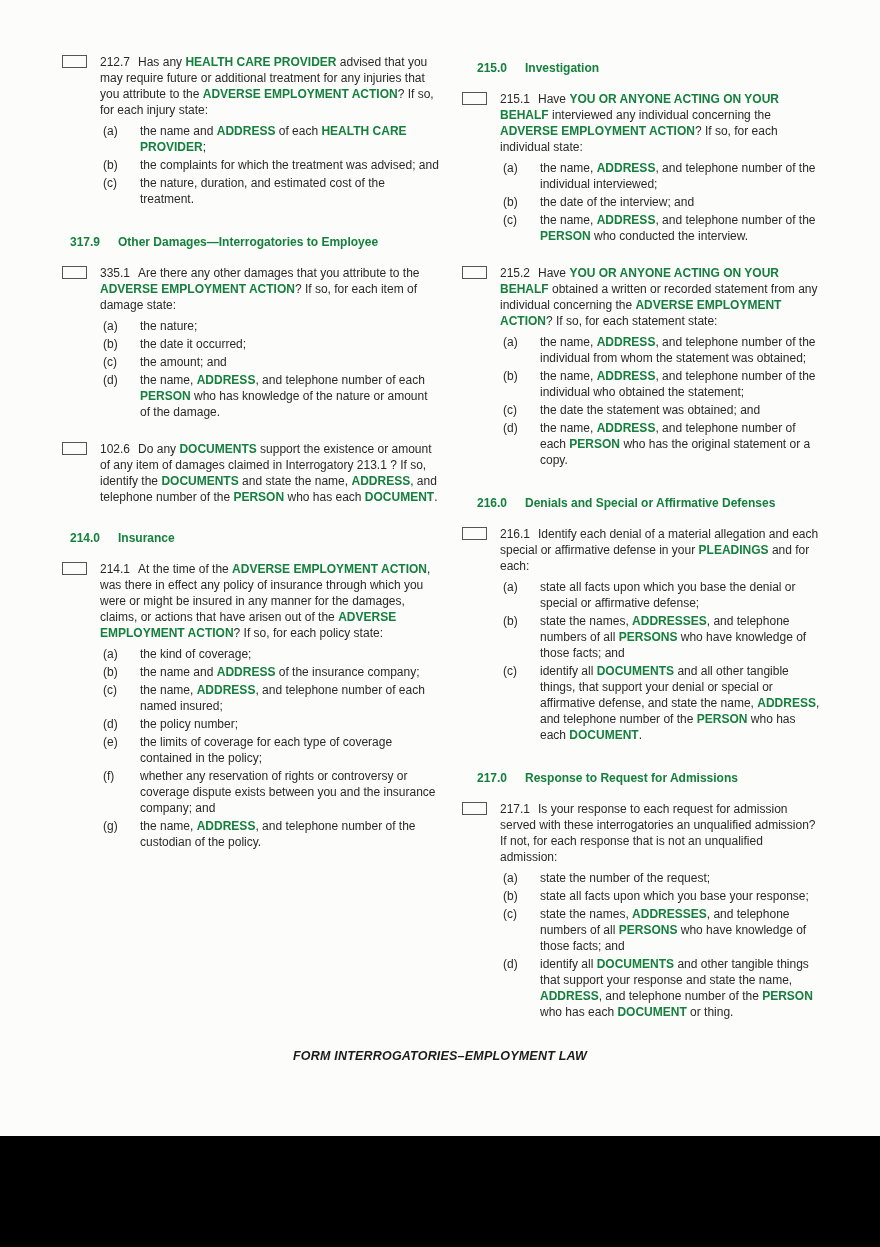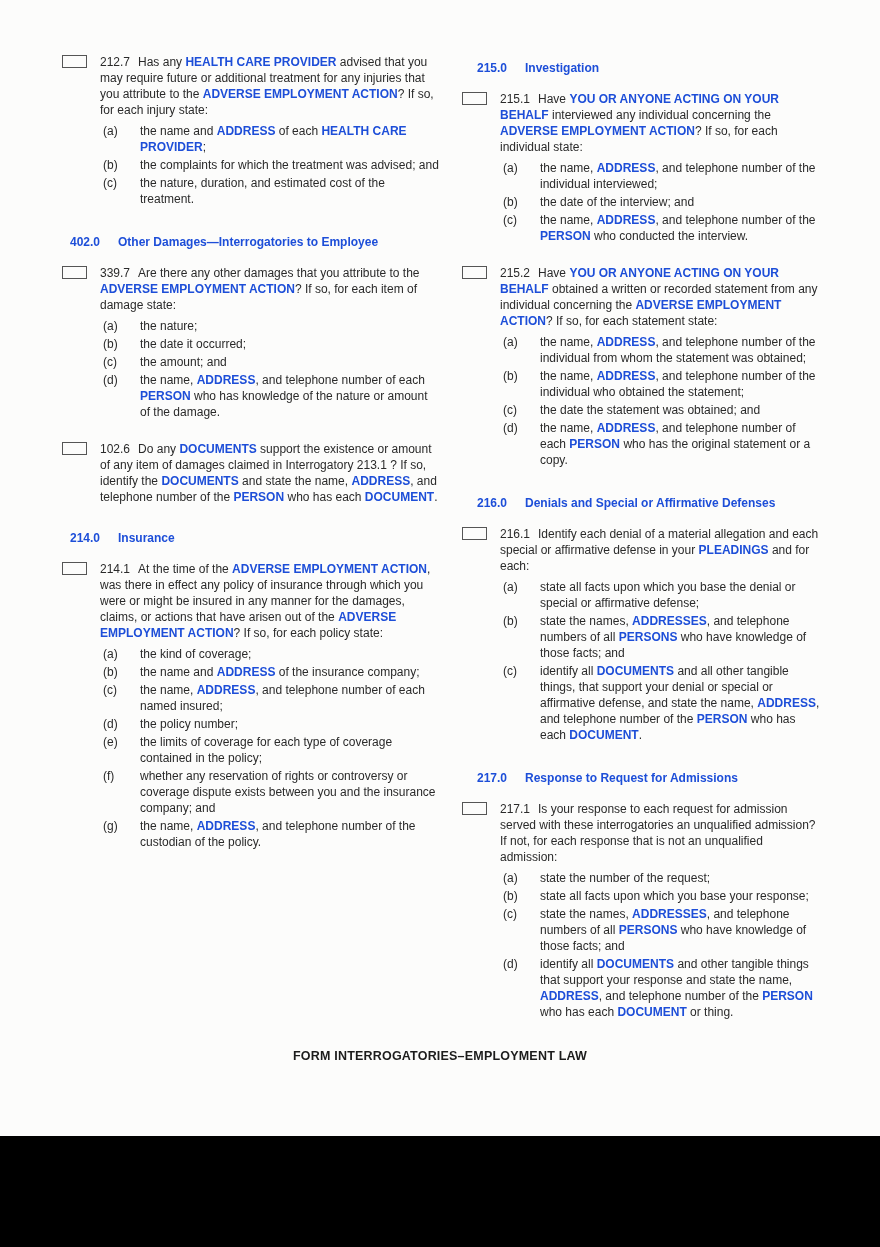--- a/index.html
+++ b/index.html
@@ -35,31 +35,31 @@
 
   .item { position: relative; padding-left: 38px; margin: 0 0 19px 0; }
   .checkbox {
     position: absolute; left: 0; top: 1px;
     width: 23px; height: 11px;
     border: 1.4px solid #555;
     background: transparent;
     cursor: pointer;
   }
   .i-num { margin-right: 8px; }
-  .item-text b, .subitem b, .heading { color: #1d4ed8; }
+  .item-text b, .subitem b, .heading { color: #15803d; }
 
   .subitems { margin-top: 5px; }
   .subitem { position: relative; padding-left: 40px; margin-bottom: 2px; }
   .subitem-label { position: absolute; left: 3px; top: 0; }
 
   .footer {
     position: absolute; top: 1049px; left: 0;
     width: 880px; text-align: center;
     font-weight: bold; font-size: 12.5px;
-    letter-spacing: 0.2px; color: #1c1c1c;
+    letter-spacing: 0.2px; color: #1c1c1c; font-style: italic;
   }
   .black-band {
     position: absolute; left: 0; top: 1136px;
     width: 880px; height: 111px;
     background: #000;
   }
 </style>
 </head>
 <body>
 
@@ -79,27 +79,27 @@
     <span class="subitem-label">(b)</span><span class="subitem-text">the complaints for which the treatment was advised; and</span>
   </div>
 
   <div class="subitem">
     <span class="subitem-label">(c)</span><span class="subitem-text">the nature, duration, and estimated cost of the treatment.</span>
   </div>
 </div>
   </div>
 
   <div class="heading">
-    <span class="h-num">402.0</span><span class="h-title">Other Damages—Interrogatories to Employee</span>
-  </div>
-
-  <div class="item">
-    <span class="checkbox"></span>
-    <div class="item-text">
-      <span class="i-num">339.7</span><span class="i-body">Are there any other damages that you attribute to the <b>ADVERSE EMPLOYMENT ACTION</b>? If so, for each item of damage state:</span>
+    <span class="h-num">317.9</span><span class="h-title">Other Damages—Interrogatories to Employee</span>
+  </div>
+
+  <div class="item">
+    <span class="checkbox"></span>
+    <div class="item-text">
+      <span class="i-num">335.1</span><span class="i-body">Are there any other damages that you attribute to the <b>ADVERSE EMPLOYMENT ACTION</b>? If so, for each item of damage state:</span>
     </div>
     <div class="subitems">
   <div class="subitem">
     <span class="subitem-label">(a)</span><span class="subitem-text">the nature;</span>
   </div>
 
   <div class="subitem">
     <span class="subitem-label">(b)</span><span class="subitem-text">the date it occurred;</span>
   </div>
 

